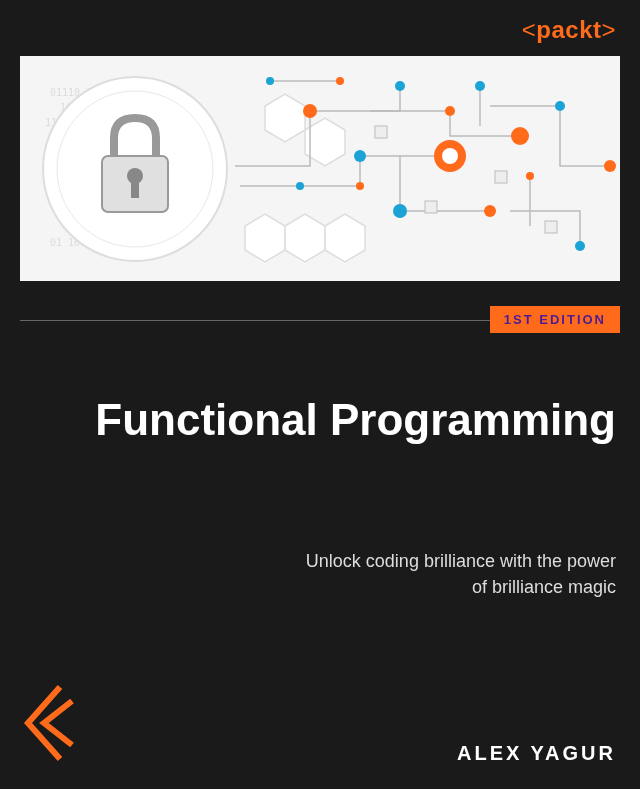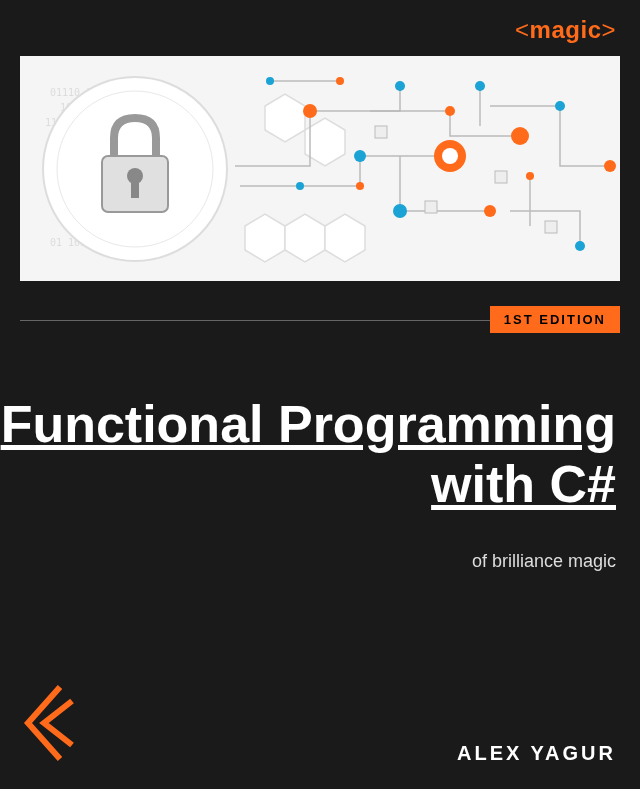--- a/index.html
+++ b/index.html
@@ -40,38 +40,37 @@
     left: 20px;
     width: 600px;
     height: 1px;
     background: #666;
   }
   .edition-badge {
     position: absolute;
     top: 306px;
     right: 20px;
     background: #ff6b1a;
-    color: #000000;
+    color: #4c1d95;
     padding: 6px 14px;
     font-size: 13px;
     font-weight: 700;
     letter-spacing: 2px;
   }
   .title-block {
     position: absolute;
     top: 395px;
     right: 24px;
     text-align: right;
     color: #fff;
   }
   .book-title {
-    font-size: 52px;
+    font-size: 44px;
     font-weight: 700;
     line-height: 1.15;
-    text-decoration: underline;
   }
   .book-title .line2 {
     display: block;
   }
   .subtitle {
     position: absolute;
     top: 548px;
     right: 24px;
     text-align: right;
     color: #ddd;
@@ -94,21 +93,21 @@
     color: #fff;
     font-size: 20px;
     font-weight: 600;
     letter-spacing: 3px;
   }
 </style>
 </head>
 <body>
 
 <div class="publisher-logo">
-  <span class="bracket">&lt;</span><span>magic</span><span class="bracket">&gt;</span>
+  <span class="bracket">&lt;</span><span>packt</span><span class="bracket">&gt;</span>
 </div>
 
 <div class="hero-graphic">
   <svg viewBox="0 0 600 225">
 
     <g fill="#ccc" font-family="monospace" font-size="10" opacity="0.6">
       <text x="30" y="40">01110 1011 001</text>
       <text x="40" y="55">1001 0110 101</text>
       <text x="25" y="70">110 0011 010</text>
       <text x="35" y="160">0101 1100 01</text>
@@ -174,25 +173,25 @@
 
 <div class="divider-line"></div>
 
 <div class="edition-badge">
   <span>1ST EDITION</span>
 </div>
 
 <div class="title-block">
   <h1 class="book-title">
     <span>Functional Programming</span>
-    <span class="line2">with C#</span>
   </h1>
 </div>
 
 <div class="subtitle">
+  <span>Unlock coding brilliance with the power</span>
   <span class="line2">of brilliance magic</span>
 </div>
 
 <div class="corner-chevron">
   <svg width="56" height="80" viewBox="0 0 56 80">
     <path d="M 40 4 L 8 40 L 40 76" fill="none" stroke="#ff6b1a" stroke-width="6" stroke-linejoin="miter"></path>
     <path d="M 52 18 L 24 40 L 52 62" fill="none" stroke="#ff6b1a" stroke-width="6" stroke-linejoin="miter"></path>
   </svg>
 </div>
 

